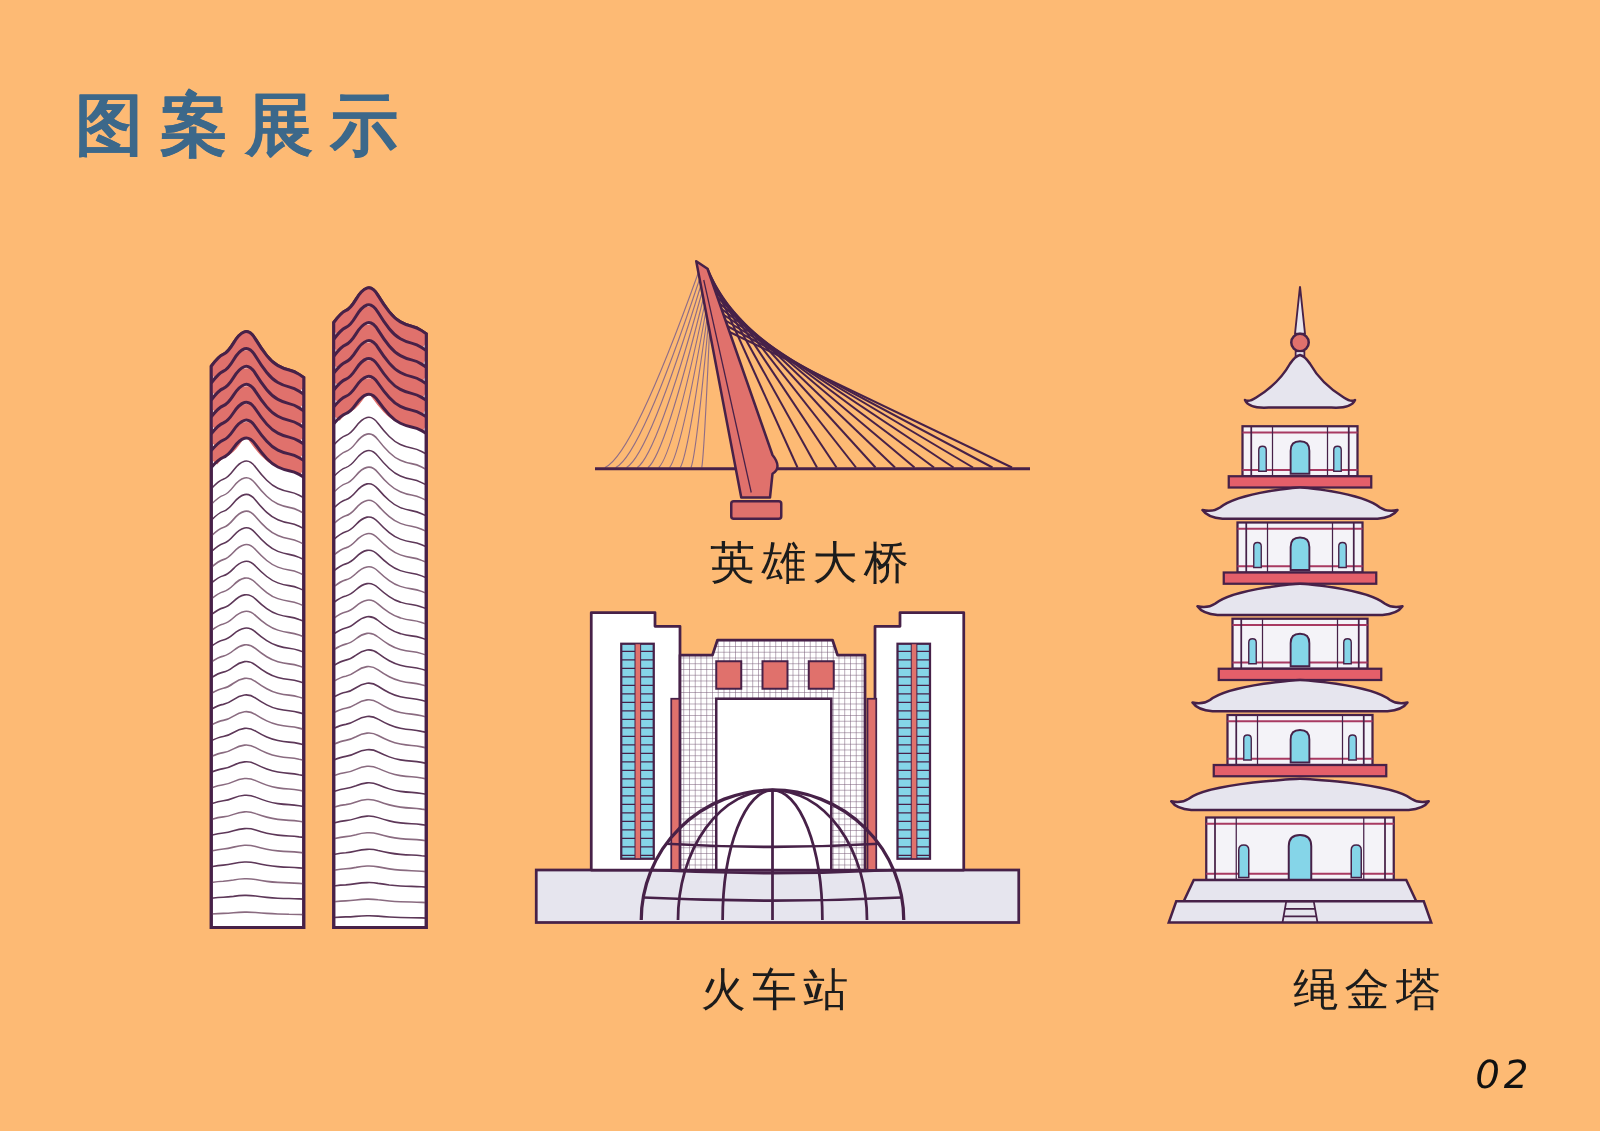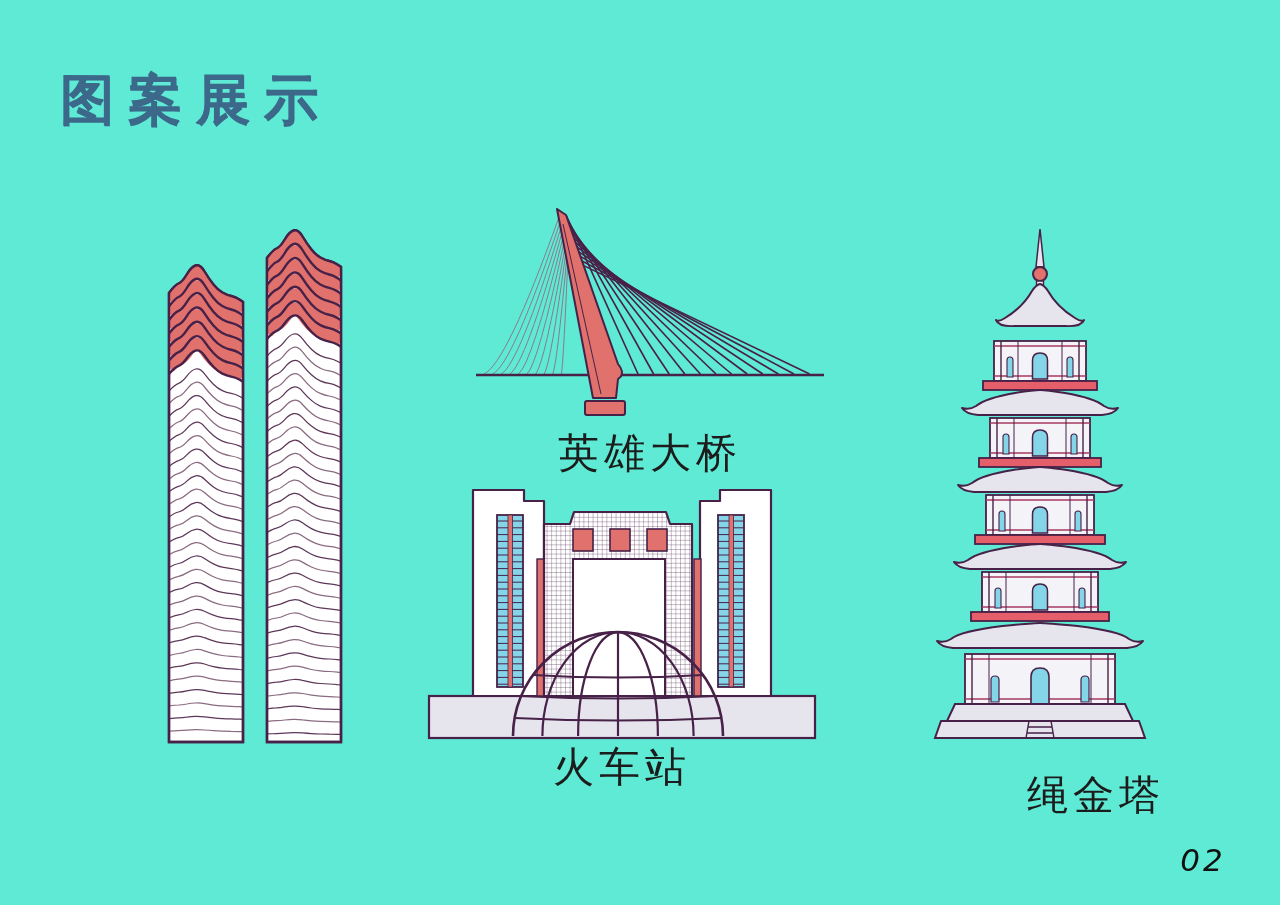--- a/index.html
+++ b/index.html
@@ -1,24 +1,24 @@
 <!DOCTYPE html>
 <html><head>
 <meta charset="utf-8">
 <style>
   html,body{margin:0;padding:0;}
   body{width:1280px;height:905px;overflow:hidden;background:#ffffff;
        font-family:"Liberation Serif","DejaVu Serif",serif;}
-  .page{position:relative;width:1280px;height:905px;background:#5eead4;}
+  .page{position:relative;width:1280px;height:905px;background:#fdba74;}
   .title{position:absolute;left:60px;top:64px;font-size:54px;font-weight:900;
          letter-spacing:14px;color:#3c688a;
          font-family:"DejaVu Serif","Liberation Serif",serif;
          text-shadow:0.5px 0.5px 0 #3c688a;}
   .fig{position:absolute;}
-  .fig-label{position:absolute;font-size:41px;letter-spacing:5px;color:#1c1c1c;
+  .fig-label{position:absolute;font-size:36px;letter-spacing:5px;color:#1c1c1c;
              text-align:center;font-family:Liberation Sans, sans-serif;}
   .page-num{position:absolute;left:1158px;top:842px;width:90px;text-align:center;
             font-size:31px;font-weight:400;font-style:italic;color:#111;
             font-family:"DejaVu Sans","Liberation Sans",sans-serif;letter-spacing:3px;}
   svg{display:block;overflow:visible;}
 </style>
 </head>
 <body>
 
 <div class="page">
@@ -245,21 +245,21 @@
           <path d="M86,256 A105,104 0 0 1 296,256" fill="none" stroke="#472148" stroke-width="2.6"></path>
           <path d="M151.1,256 A39.9,104 0 0 1 230.9,256" fill="none" stroke="#472148" stroke-width="2.2"></path>
           <path d="M115.4,256 A75.6,104 0 0 1 266.6,256" fill="none" stroke="#472148" stroke-width="2.2"></path>
           <line x1="191" y1="152" x2="191" y2="256" stroke="#472148" stroke-width="2.2"></line>
           <path d="M105.9582556603791,195 Q191,200 276.0417443396209,195" fill="none" stroke="#472148" stroke-width="2.2"></path>
           <path d="M94.07692307692307,216 Q191,221 287.9230769230769,216" fill="none" stroke="#472148" stroke-width="2.2"></path>
           <path d="M87.58462747179253,238 Q191,243 294.41537252820746,238" fill="none" stroke="#472148" stroke-width="2.2"></path>
         </g>
       </g>
     </svg>
-  <div class="fig-label" style="left:522px;top:740px;width:200px">火车站</div>
+  <div class="fig-label" style="left:522px;top:768px;width:200px">火车站</div>
 
   <svg id="fig-pagoda" class="fig" style="left:915px;top:224px" width="250" height="530" viewBox="0 0 250 530">
       <g>
         <path d="M125,5 L121,43 L129,43 Z" fill="#e6e5ee" stroke="#472148" stroke-width="1.5"></path>
         <circle cx="125" cy="50" r="7" fill="#e0716c" stroke="#472148" stroke-width="2"></circle>
         <rect x="121.5" y="57" width="7" height="7" fill="#e6e5ee" stroke="#472148" stroke-width="1.4"></rect>
         <path d="M81,96 Q84,98 90,94 Q108,83 117,67 Q121,61 125,60 Q129,61 133,67 Q142,83 160,94 Q166,98 169,96 Q166,103 150,102 L100,102 Q84,103 81,96 Z" fill="#e6e5ee" stroke="#472148" stroke-width="2" stroke-linejoin="round"></path>
         <g>
           <rect x="79" y="117" width="92" height="40" fill="#f4f3f8" stroke="#472148" stroke-width="1.8"></rect>
           <line x1="79" y1="122" x2="171" y2="122" stroke="#a83a62" stroke-width="1.5"></line>

